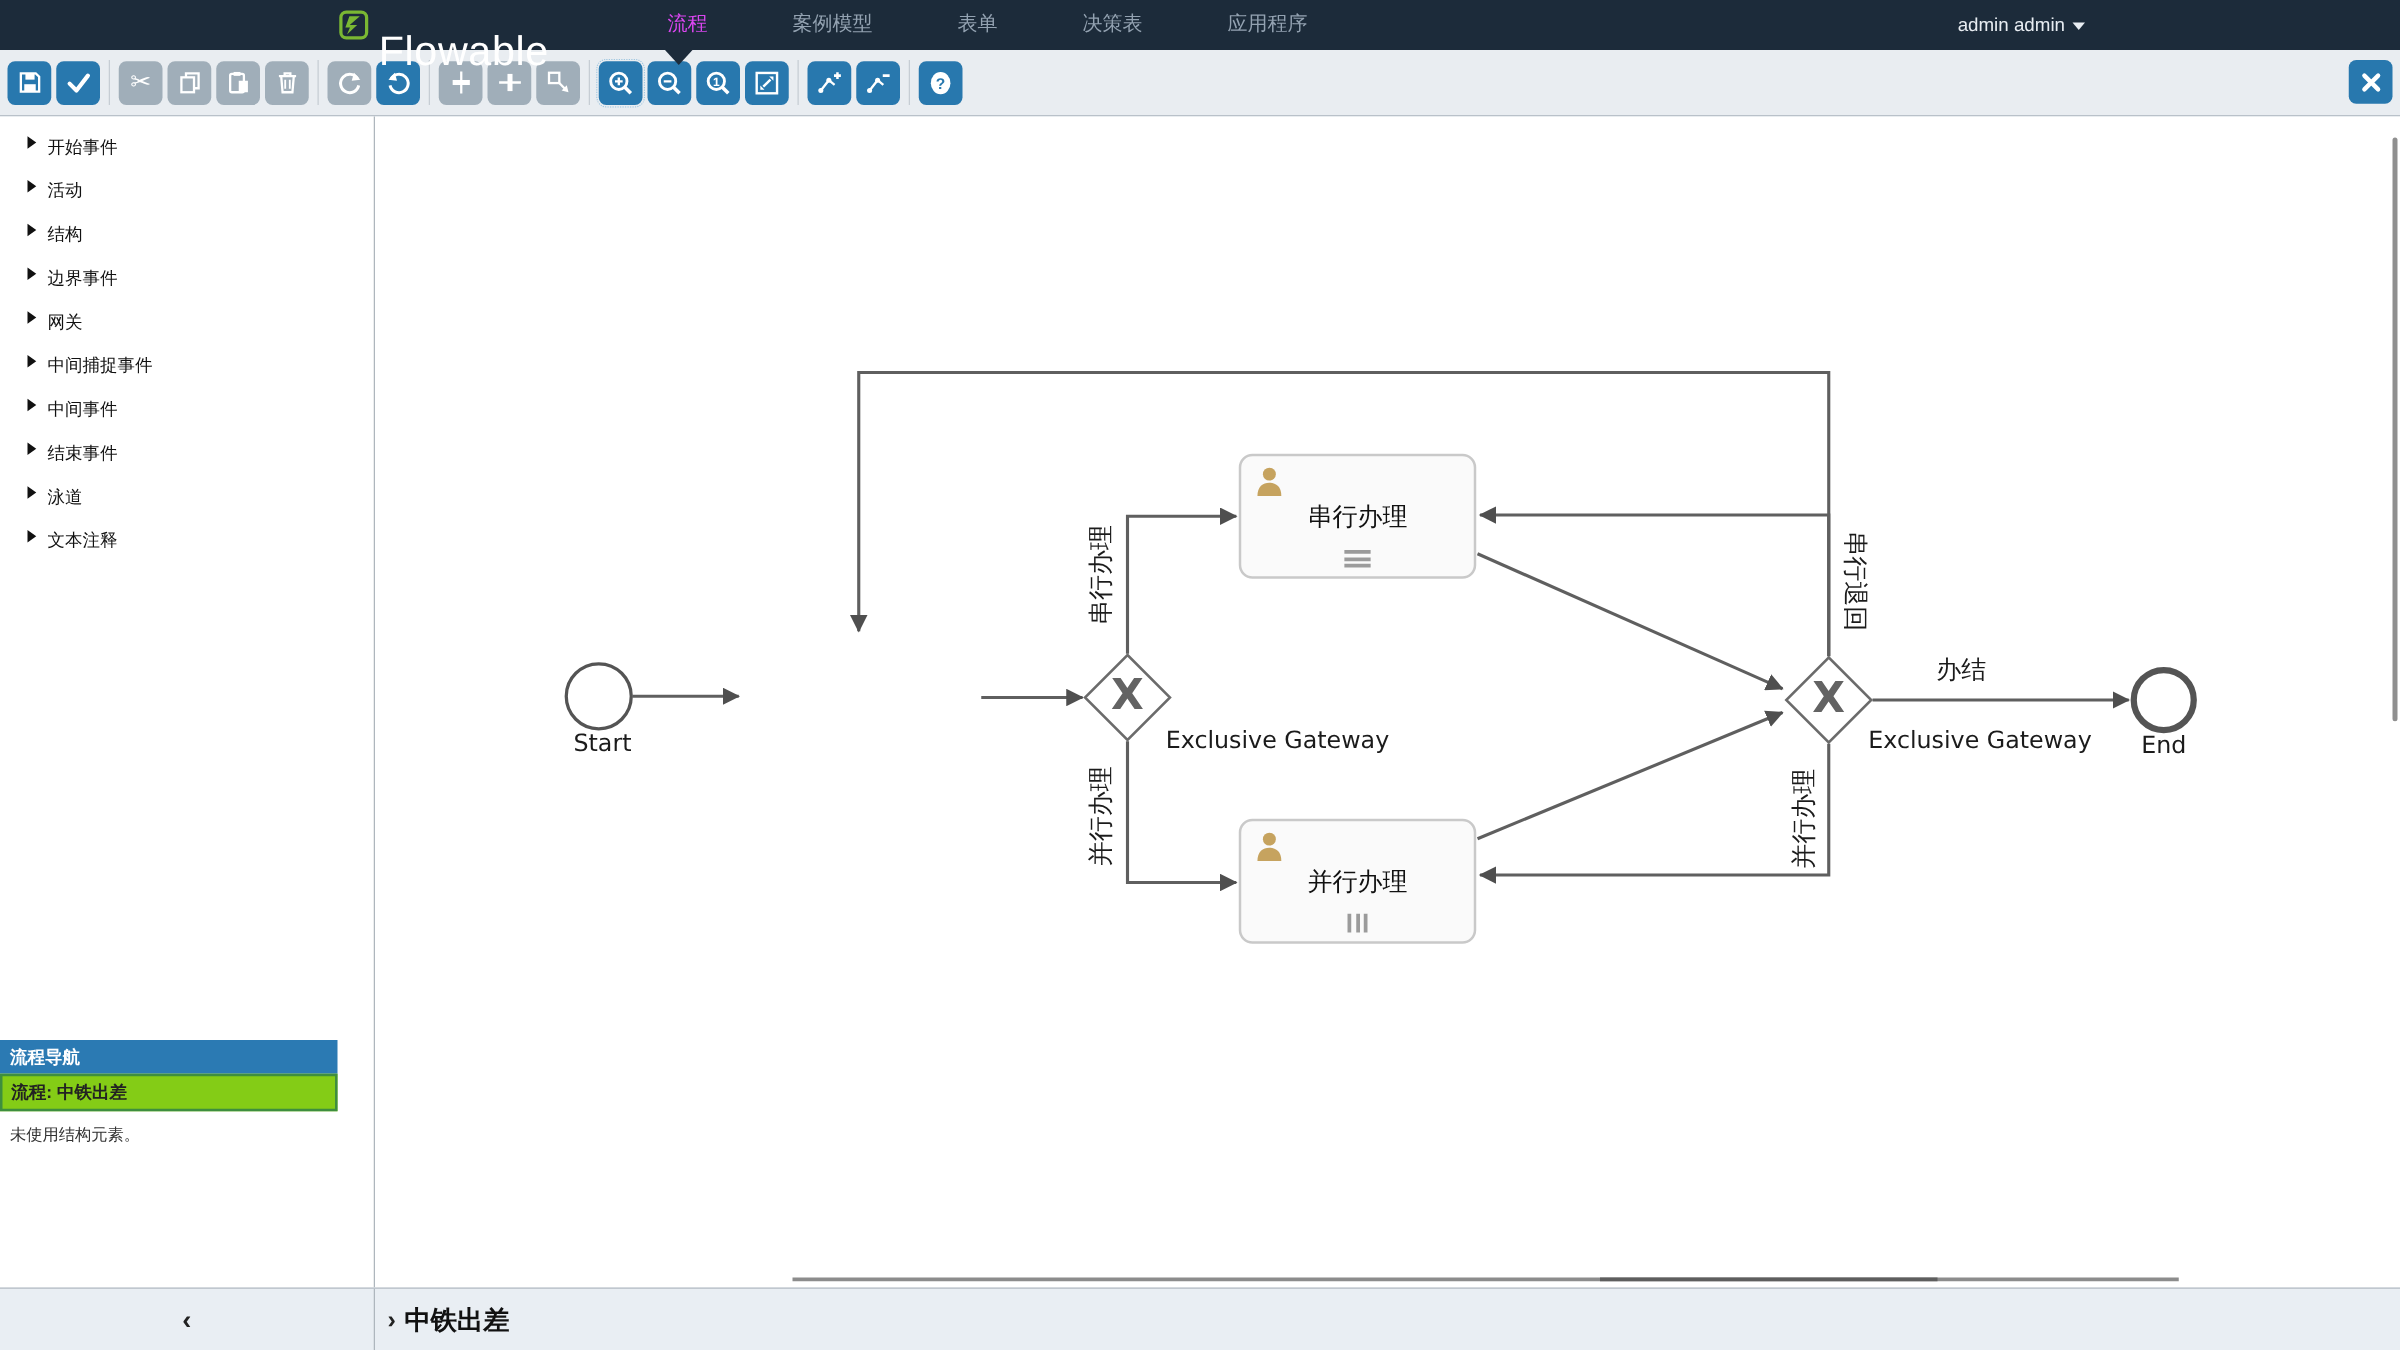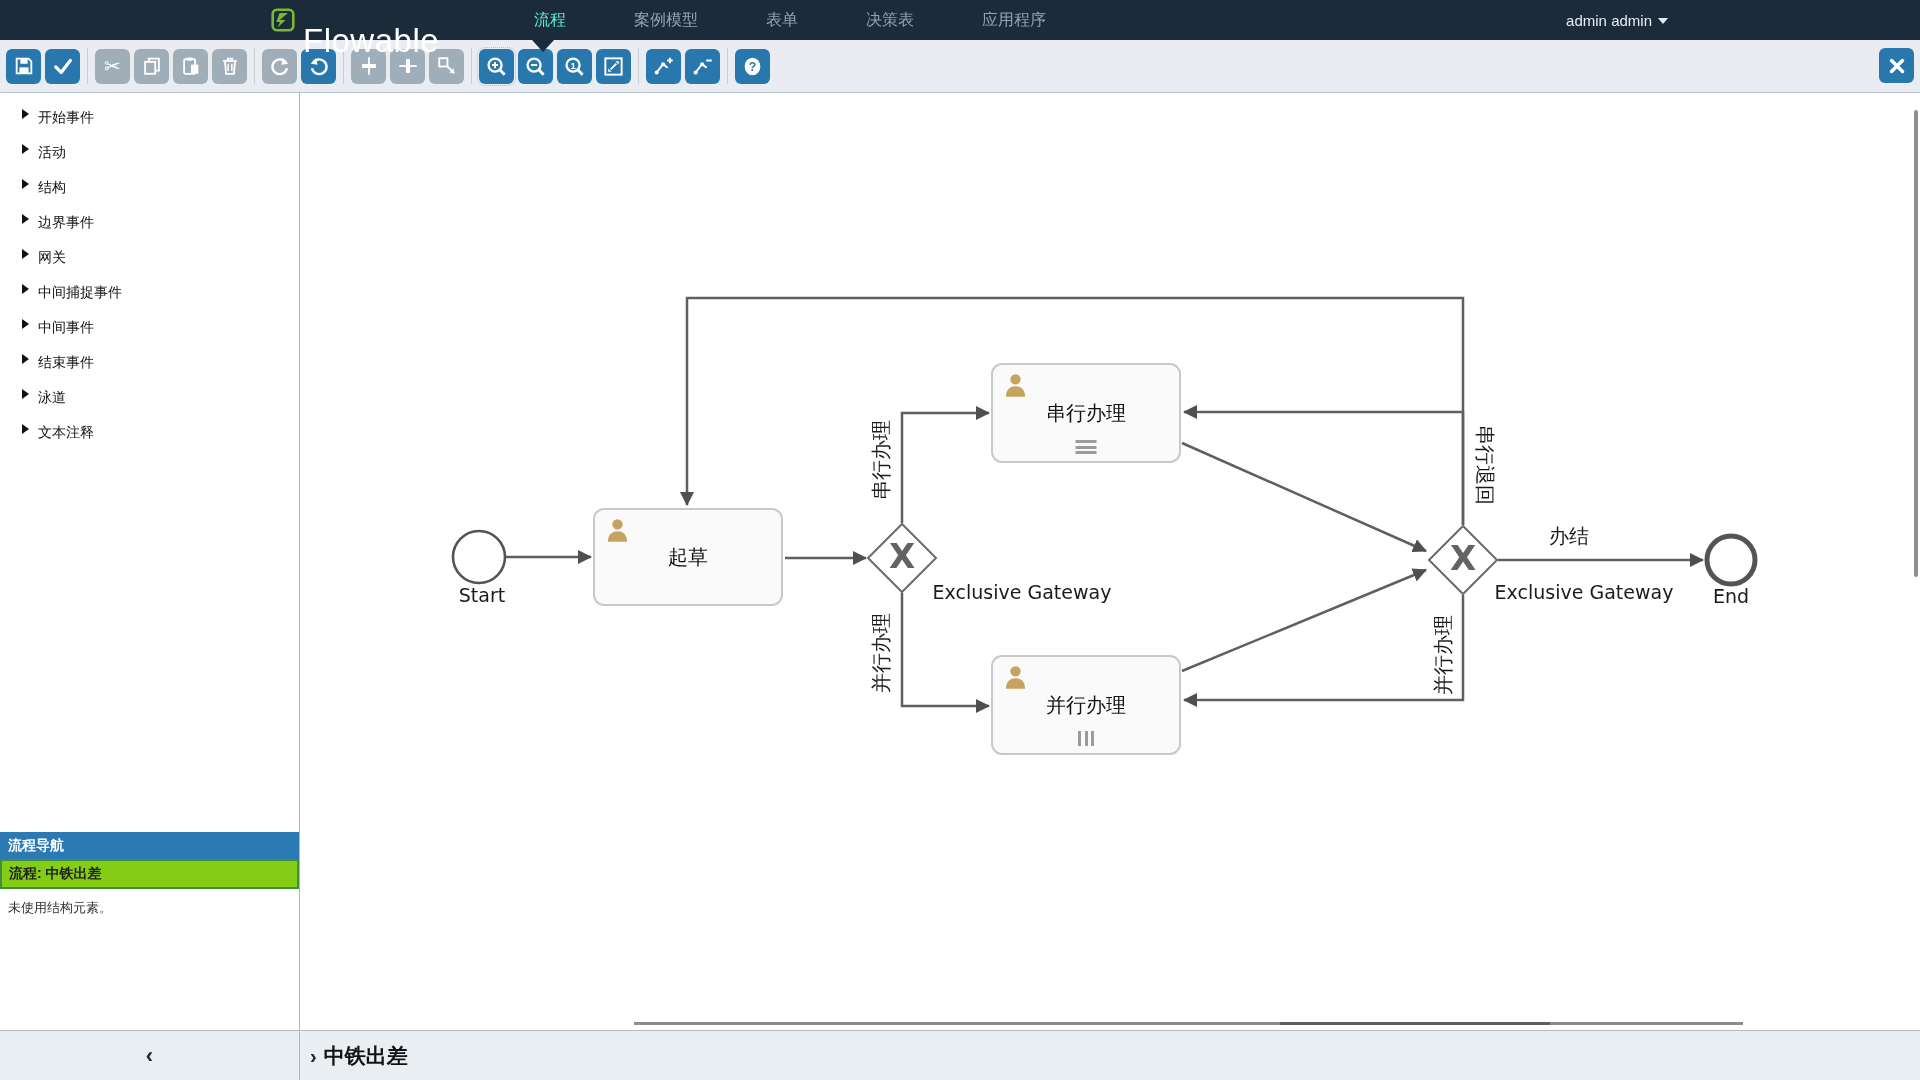--- a/index.html
+++ b/index.html
@@ -6,21 +6,21 @@
   html,body { width:1920px; height:1080px; overflow:hidden;
     font-family:"Liberation Sans", sans-serif; background:#fff; }
 
   
   .navbar { position:absolute; left:0; top:0; width:1920px; height:40px;
     background:#1c2b3a; display:flex; align-items:center; z-index:30; }
   .brand { position:absolute; left:270px; top:0; height:40px; display:flex; align-items:center; gap:7px; }
   .brand-name { color:#fff; font-size:33px; font-weight:500; letter-spacing:.5px;margin-top:41px; }
   .nav-tabs { position:absolute; left:500px; top:0; height:40px; display:flex; align-items:center; }
   .nav-tab { color:#93a2b1; font-size:16px; padding:0 34px; height:40px; line-height:40px; cursor:pointer; }
-  .nav-tab.active { color:#5eead4; }
+  .nav-tab.active { color:#d946ef; }
   .tab-pointer { position:absolute; left:532px; top:40px; width:0; height:0;
     border-left:11px solid transparent; border-right:11px solid transparent;
     border-top:12px solid #1c2b3a; z-index:31; }
   .user-menu { position:absolute; right:252px; top:0; height:40px; display:flex; align-items:center;
     color:#e8edf2; font-size:15px; gap:6px; cursor:pointer; }
   .caret-down { display:inline-block; width:0; height:0; border-left:5px solid transparent;
     border-right:5px solid transparent; border-top:6px solid #e8edf2; margin-top:2px; }
 
   
   .toolbar { position:absolute; left:0; top:40px; width:1920px; height:53px;
@@ -39,21 +39,21 @@
   
   .palette { position:absolute; left:0; top:93px; width:300px; bottom:50px; background:#fff;
     border-right:1px solid #aeb6bd; z-index:10; }
   .palette-list { list-style:none; padding-top:16px; }
   .palette-item { height:35px; display:flex; padding-left:22px;
     font-size:14px; color:#111; cursor:pointer; }
   .chev-right { width:0; height:0; border-top:5px solid transparent; border-bottom:5px solid transparent;
     border-left:7px solid #111; margin-right:9px; flex:none; }
 
   
-  .navigator { position:absolute; left:0; top:739px; width:299px; }
+  .navigator { position:absolute; left:0; top:739px; width:270px; }
   .nav-head { height:27px; background:#2b7ab3; color:#fff; font-weight:bold; font-size:14px;
     display:flex; align-items:center; padding-left:8px; }
   .nav-selected { height:30px; background:#84cc16; border:2px solid #3e8e3e; display:flex;
     align-items:center; padding-left:7px; font-weight:bold; font-size:14px; color:#222; cursor:pointer; }
   .nav-note { padding:10px 0 0 8px; font-size:13px; color:#333; }
 
   
   .footer { position:absolute; left:0; bottom:0; width:1920px; height:50px;
     background:#e9eef3; border-top:1px solid #b3bbc3; z-index:10; }
   .footer-left { position:absolute; left:0; top:0; width:300px; height:50px;
@@ -332,27 +332,20 @@
     <circle cx="179" cy="464" r="26" fill="#fff" stroke="#545454" stroke-width="2.6"></circle>
     <circle cx="1431" cy="467" r="24" fill="#fff" stroke="#545454" stroke-width="5"></circle>
 
     <polygon points="602,431 636,465 602,499 568,465" fill="#fff" stroke="#6b6b6b" stroke-width="2"></polygon>
     <polygon points="1163,433 1197,467 1163,501 1129,467" fill="#fff" stroke="#6b6b6b" stroke-width="2"></polygon>
   </svg>
 
   <div class="gw-x" style="left:602px; top:465px;">X</div>
   <div class="gw-x" style="left:1163px; top:467px;">X</div>
 
-  <div class="task" style="left:293px; top:415px; height:98px;">
-    <svg class="person" width="27" height="27" viewBox="0 0 24 24">
-      <circle cx="12" cy="6.5" r="4.6" fill="#c6a35f"></circle>
-      <path d="M3.5 22 c0-6.5 3.8-9.3 8.5-9.3 s8.5 2.8 8.5 9.3 z" fill="#c6a35f"></path>
-    </svg>
-    <span class="task-label">起草</span>
-  </div>
 
   <div class="task" style="left:691px; top:270px; height:100px;">
     <svg class="person" width="27" height="27" viewBox="0 0 24 24">
       <circle cx="12" cy="6.5" r="4.6" fill="#c6a35f"></circle>
       <path d="M3.5 22 c0-6.5 3.8-9.3 8.5-9.3 s8.5 2.8 8.5 9.3 z" fill="#c6a35f"></path>
     </svg>
     <span class="task-label">串行办理</span>
     <span class="mi-seq">
         <i></i>
         <i></i>

